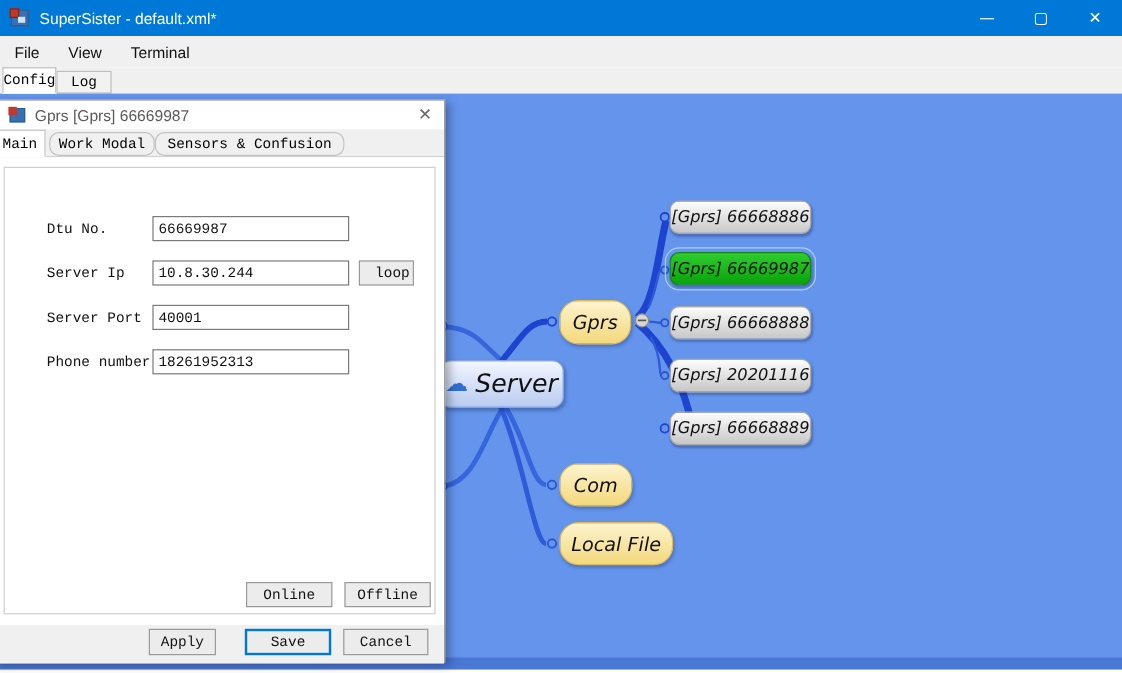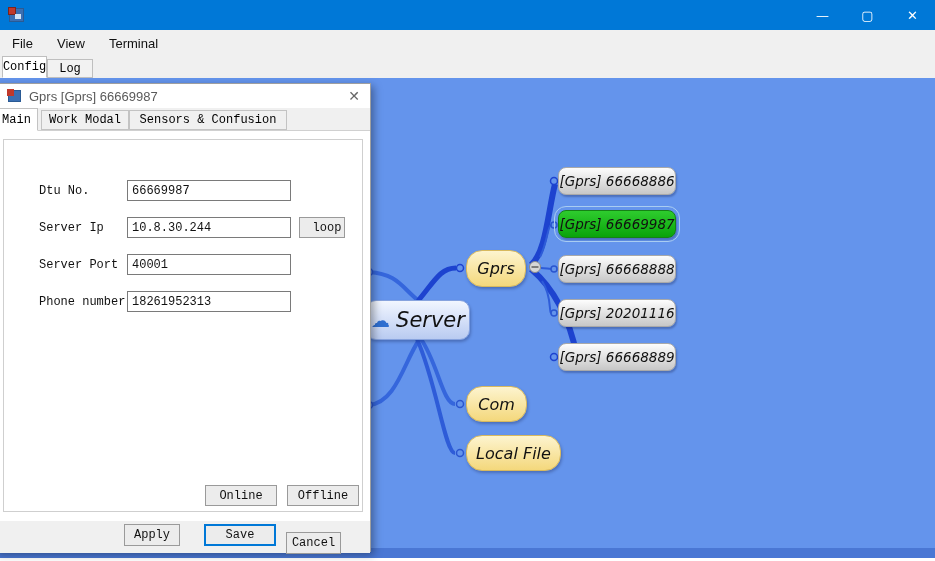--- a/index.html
+++ b/index.html
@@ -52,21 +52,21 @@
             border:1px solid #9f9f9f; z-index:10; box-shadow:3px 3px 8px rgba(0,0,0,.35);
             font-family:"Liberation Mono", monospace; font-size:12px; }
   .dlg-titlebar { left:0; top:0; width:375px; height:24px; background:#fff; display:flex; align-items:center; }
   .dlg-icon { width:13px; height:12px; margin-left:13px; position:relative; background:#3a6fb3; border:1px solid #2a5a94; }
   .dlg-icon .red { position:absolute; left:-2px; top:-2px; width:7px; height:7px; background:#c0392b; }
   .dlg-title { margin-left:8px; color:#5a5a5a; font-size:13px; font-family:"Liberation Sans", sans-serif; }
   .dlg-close { margin-left:auto; margin-right:10px; color:#666; font-size:14px; font-family:"DejaVu Sans", sans-serif; }
   .dlg-tabstrip { left:0; top:24px; width:375px; height:23px; background:#f0f0f0; border-bottom:1px solid #d0d0d0; }
   .dlg-tab { position:absolute; display:flex; align-items:center; justify-content:center; border:1px solid #c3c3c3; }
   .dlg-tab.selected { background:#fff; top:0; height:23px; border-bottom:1px solid #fff; z-index:2; }
-  .dlg-tab.unselected { background:#f0f0f0; top:2px; height:20px; }
+  .dlg-tab.unselected { background:#f0f0f0; top:2px; height:20px;border-radius:8px; }
   .dlg-content { left:0; top:47px; width:375px; height:390px; background:#fff; }
   .group-panel { left:8px; top:8px; width:360px; height:373px; border:1px solid #cfcfcf; background:#fff; }
   .field-label { position:absolute; color:#111; }
   .text-input { position:absolute; height:21px; border:1px solid #7a7a7a; background:#fff; padding:0 4px;
                 font-family:"Liberation Mono", monospace; font-size:12px; color:#111; width:164px; }
   .btn { position:absolute; background:#ececec; border:1px solid #9a9a9a;
          display:flex; align-items:center; justify-content:center;
          font-family:"Liberation Mono", monospace; font-size:12px; color:#111; }
   .dlg-bottom { left:0; top:437px; width:375px; height:32px; background:#f0f0f0; }
   .btn.default { border:2px solid #0078D7; }
@@ -74,20 +74,21 @@
 </head>
 <body>
 
 <div class="window">
 
   <div class="abs titlebar">
     <div class="app-icon">
         <div class="red"></div>
         <div class="pane"></div>
       </div>
+    <div class="title-text">SuperSister - default.xml*</div>
     <div class="win-controls">
       <div class="win-btn">—</div>
       <div class="win-btn">▢</div>
       <div class="win-btn">✕</div>
     </div>
   </div>
 
   <div class="abs menubar">
     <div class="menu-item">File</div>
     <div class="menu-item">View</div>
@@ -201,17 +202,17 @@
         <input class="text-input" style="left: 123px; top: 151px;" value="18261952313">
 
         <div class="btn" style="left:201px; top:345px; width:72px; height:21px;">Online</div>
         <div class="btn" style="left:283px; top:345px; width:72px; height:21px;">Offline</div>
       </div>
     </div>
 
     <div class="abs dlg-bottom">
       <div class="btn" style="left:129px; top:3px; width:56px; height:22px;">Apply</div>
       <div class="btn default" style="left:209px; top:3px; width:72px; height:22px;">Save</div>
-      <div class="btn" style="left:291px; top:11px; width:55px; height:22px;">Cancel</div>
+      <div class="btn" style="left:291px; top:3px; width:71px; height:22px;">Cancel</div>
     </div>
 
   </div>
 </div>
 
 </body></html>

